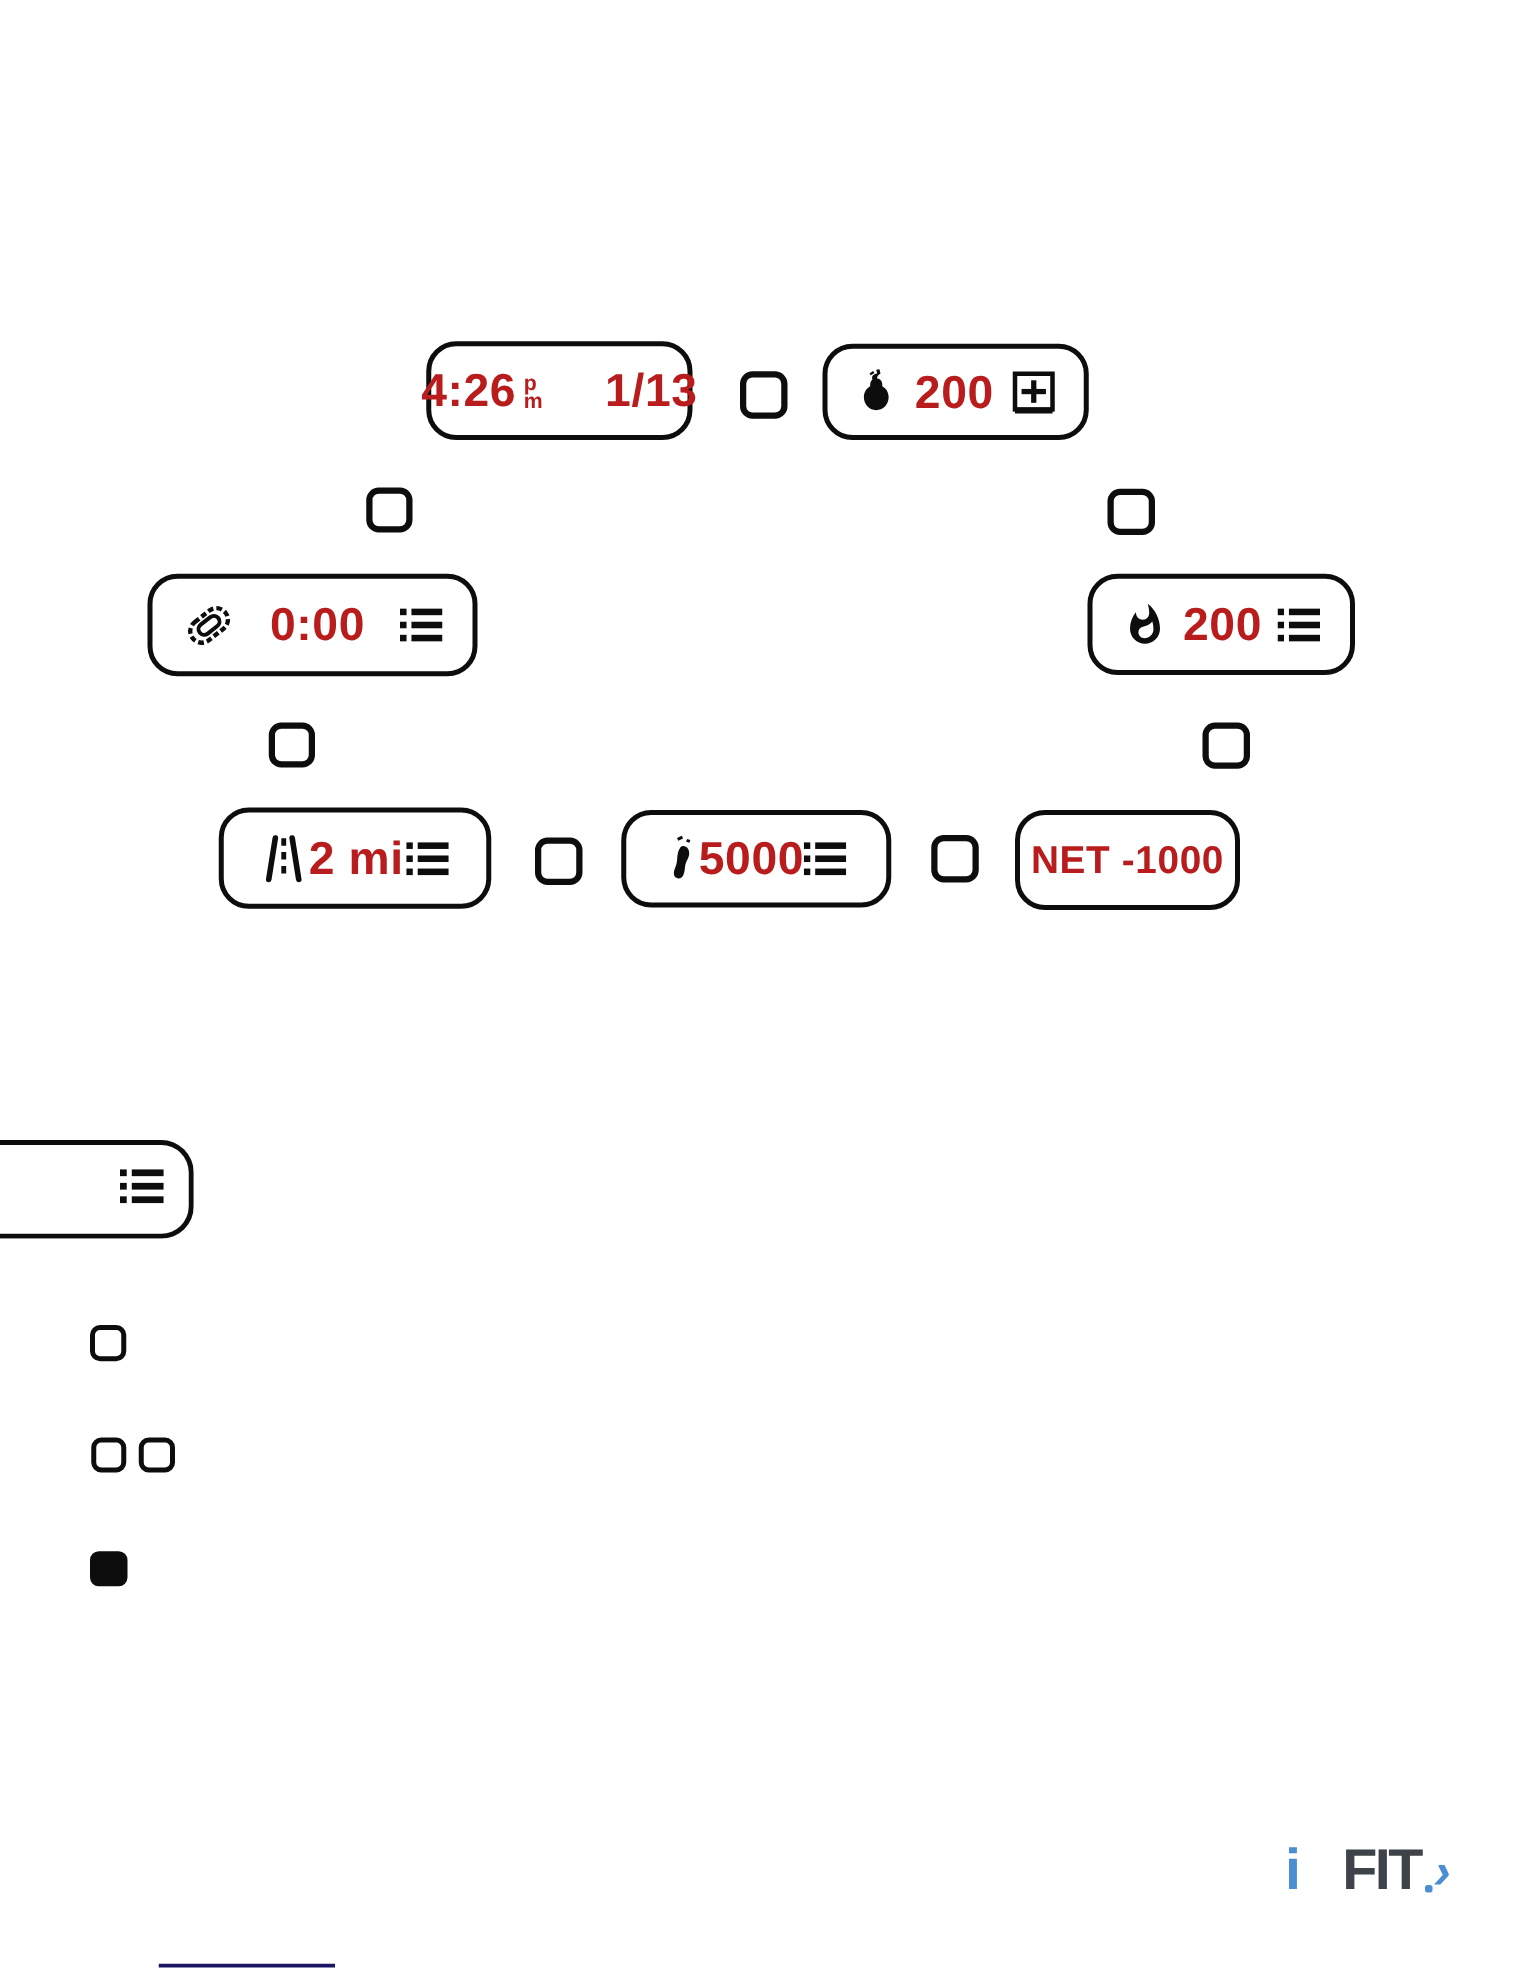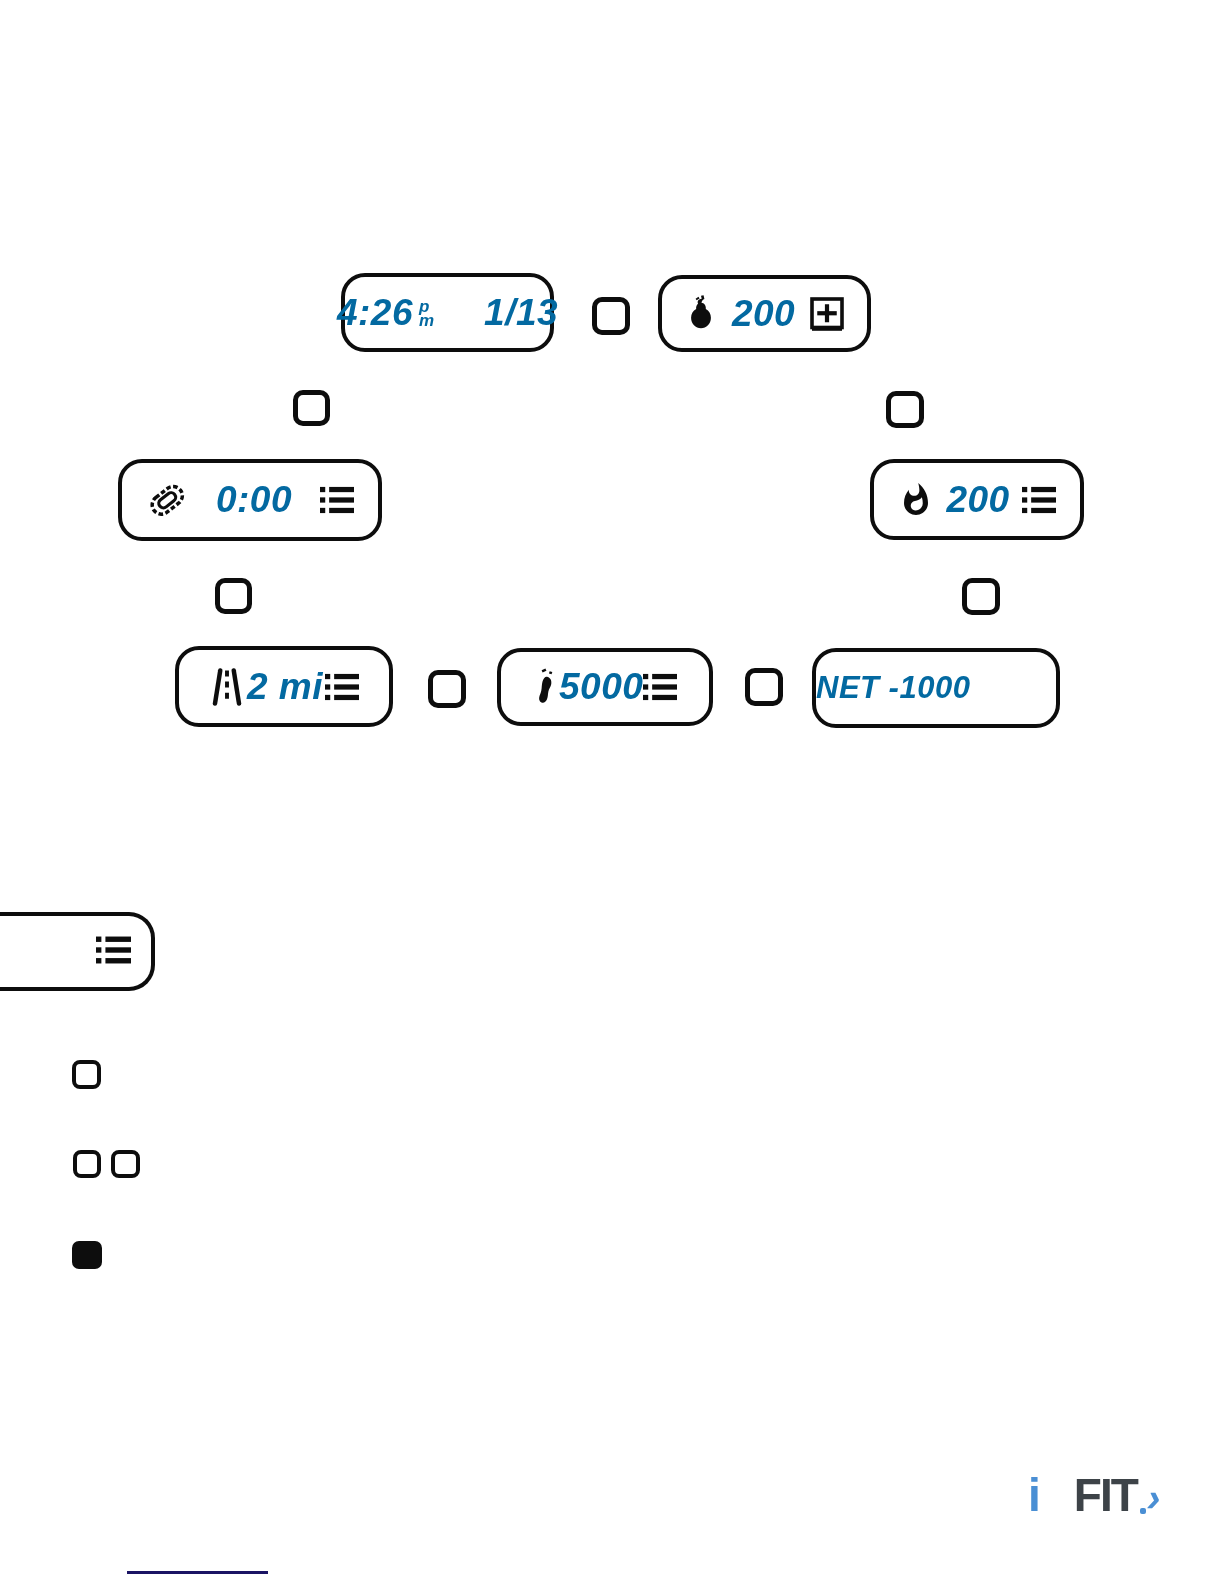--- a/index.html
+++ b/index.html
@@ -14,22 +14,21 @@
   
   .pill{
     position:absolute;
     background:#ffffff;
     border:4px solid #0d0d0d;
     border-radius:24px;
     display:flex;
     align-items:center;
     box-sizing:border-box;
     font-weight:700;
-    color:#0369a1;
-    font-style:italic;
+    color:#b91c1c;
   }
   .pill .val{
     font-size:37px;
     font-weight:700;
     letter-spacing:0.5px;
     white-space:nowrap;
   }
   .pill svg{display:block;}
   
   .sq{
@@ -204,21 +203,21 @@
         <rect x="0" y="9" width="4" height="4" fill="#0d0d0d"></rect>
           <rect x="7" y="9" width="19" height="4" fill="#0d0d0d"></rect>
         <rect x="0" y="17" width="4" height="4" fill="#0d0d0d"></rect>
           <rect x="7" y="17" width="19" height="4" fill="#0d0d0d"></rect>
       </svg>
     </span>
   </div>
 
   <div class="sq" style="left:745px;top:668px;width:38px;height:38px;"></div>
 
-  <div class="pill" style="left:812px;top:648px;width:248px;height:80px;">
+  <div class="pill" style="left:812px;top:648px;width:180px;height:80px;justify-content:center;">
     <span class="val" style="font-size:31px;">NET -1000</span>
   </div>
 
   <div class="clipped-pill" style="left:0px;top:912px;width:155px;height:79px;padding-left:96px;">
     <span>
       <svg width="35" height="30" viewBox="0 0 26 22">
         <rect x="0" y="1" width="4" height="4" fill="#0d0d0d"></rect>
           <rect x="7" y="1" width="19" height="4" fill="#0d0d0d"></rect>
         <rect x="0" y="9" width="4" height="4" fill="#0d0d0d"></rect>
           <rect x="7" y="9" width="19" height="4" fill="#0d0d0d"></rect>

